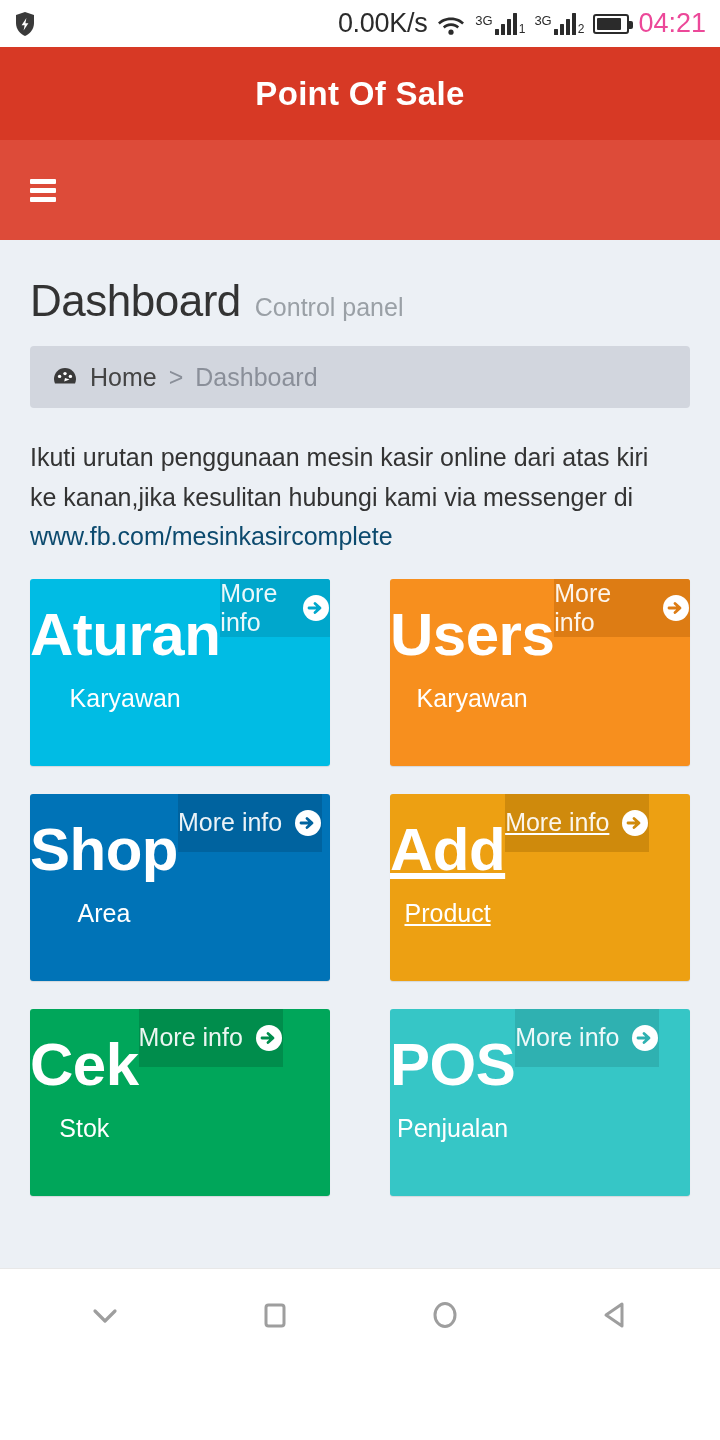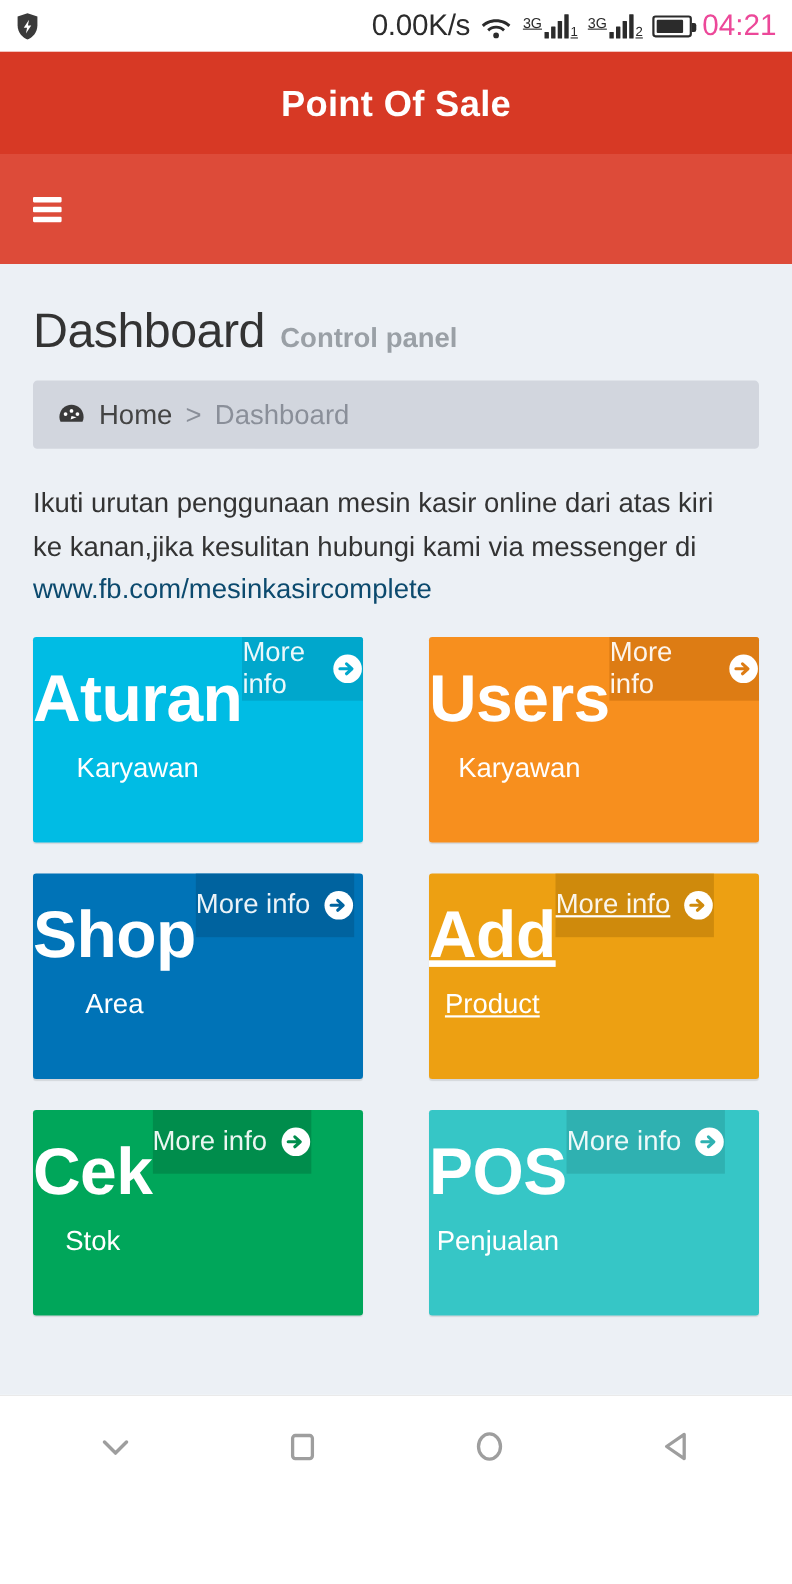--- a/index.html
+++ b/index.html
@@ -15,21 +15,21 @@
   .statusbar {
     height: 47px; background: #ffffff; flex: 0 0 47px;
     display: flex; align-items: center; padding: 0 14px;
     color: #2b2b2b;
   }
   .sb-left { display: flex; align-items: center; gap: 8px; }
   .sb-right { margin-left: auto; display: flex; align-items: center; gap: 9px; }
   .shield-ic { width: 22px; height: 26px; display: block; }
   .netspeed { font-size: 27px; letter-spacing: -0.3px; color: #2b2b2b; font-family: "Liberation Sans", sans-serif; }
   .wifi-ic { width: 30px; height: 24px; display: block; }
-  .sig-group { display: flex; align-items: flex-end; gap: 1px; text-decoration: underline; }
+  .sig-group { display: flex; align-items: flex-end; gap: 1px; }
   .sig-3g { font-size: 13px; line-height: 1; align-self: flex-start; margin-top: 1px; margin-right: 1px; color: #2b2b2b; }
   .bars { display: flex; align-items: flex-end; gap: 2px; height: 22px; }
   .bars i { display: block; width: 4px; background: #2b2b2b; border-radius: 0.5px; }
   .bars i:nth-child(1) { height: 6px; }
   .bars i:nth-child(2) { height: 11px; }
   .bars i:nth-child(3) { height: 16px; }
   .bars i:nth-child(4) { height: 22px; }
   .sig-idx { font-size: 12px; line-height: 1; align-self: flex-end; margin-left: 1px; color: #2b2b2b; }
   .batt { width: 36px; height: 20px; border: 2.5px solid #2b2b2b; border-radius: 3px; position: relative; display: flex; align-items: center; padding: 2px; }
   .batt::after { content: ""; position: absolute; right: -6px; top: 5px; width: 4px; height: 8px; background: #2b2b2b; border-radius: 0 2px 2px 0; }
@@ -49,21 +49,21 @@
   }
   .hamburger { width: 26px; height: 23px; display: flex; flex-direction: column; justify-content: space-between; cursor: pointer; }
   .hamburger i { display: block; height: 5px; background: #ffffff; border-radius: 1px; }
 
   
   .content {
     flex: 1 1 auto; background: #ecf0f5; padding: 0 30px; overflow: hidden; position: relative;
   }
   .page-head { display: flex; align-items: baseline; gap: 14px; padding-top: 36px; }
   .page-title { font-size: 44px; color: #333333; font-weight: normal; letter-spacing: -0.5px; }
-  .page-sub { font-size: 25px; color: #9aa0a6; font-weight: bold; }
+  .page-sub { font-size: 25px; color: #9aa0a6; font-weight: normal; }
 
   .breadcrumb {
     margin-top: 20px; background: #d2d6de; border-radius: 4px;
     height: 62px; display: flex; align-items: center; padding: 0 22px; gap: 12px;
   }
   .bc-icon { width: 26px; height: 26px; display: block; }
   .bc-link { font-size: 25px; color: #444444; }
   .bc-sep { font-size: 25px; color: #8a8f99; }
   .bc-current { font-size: 25px; color: #8a8f99; }
 

